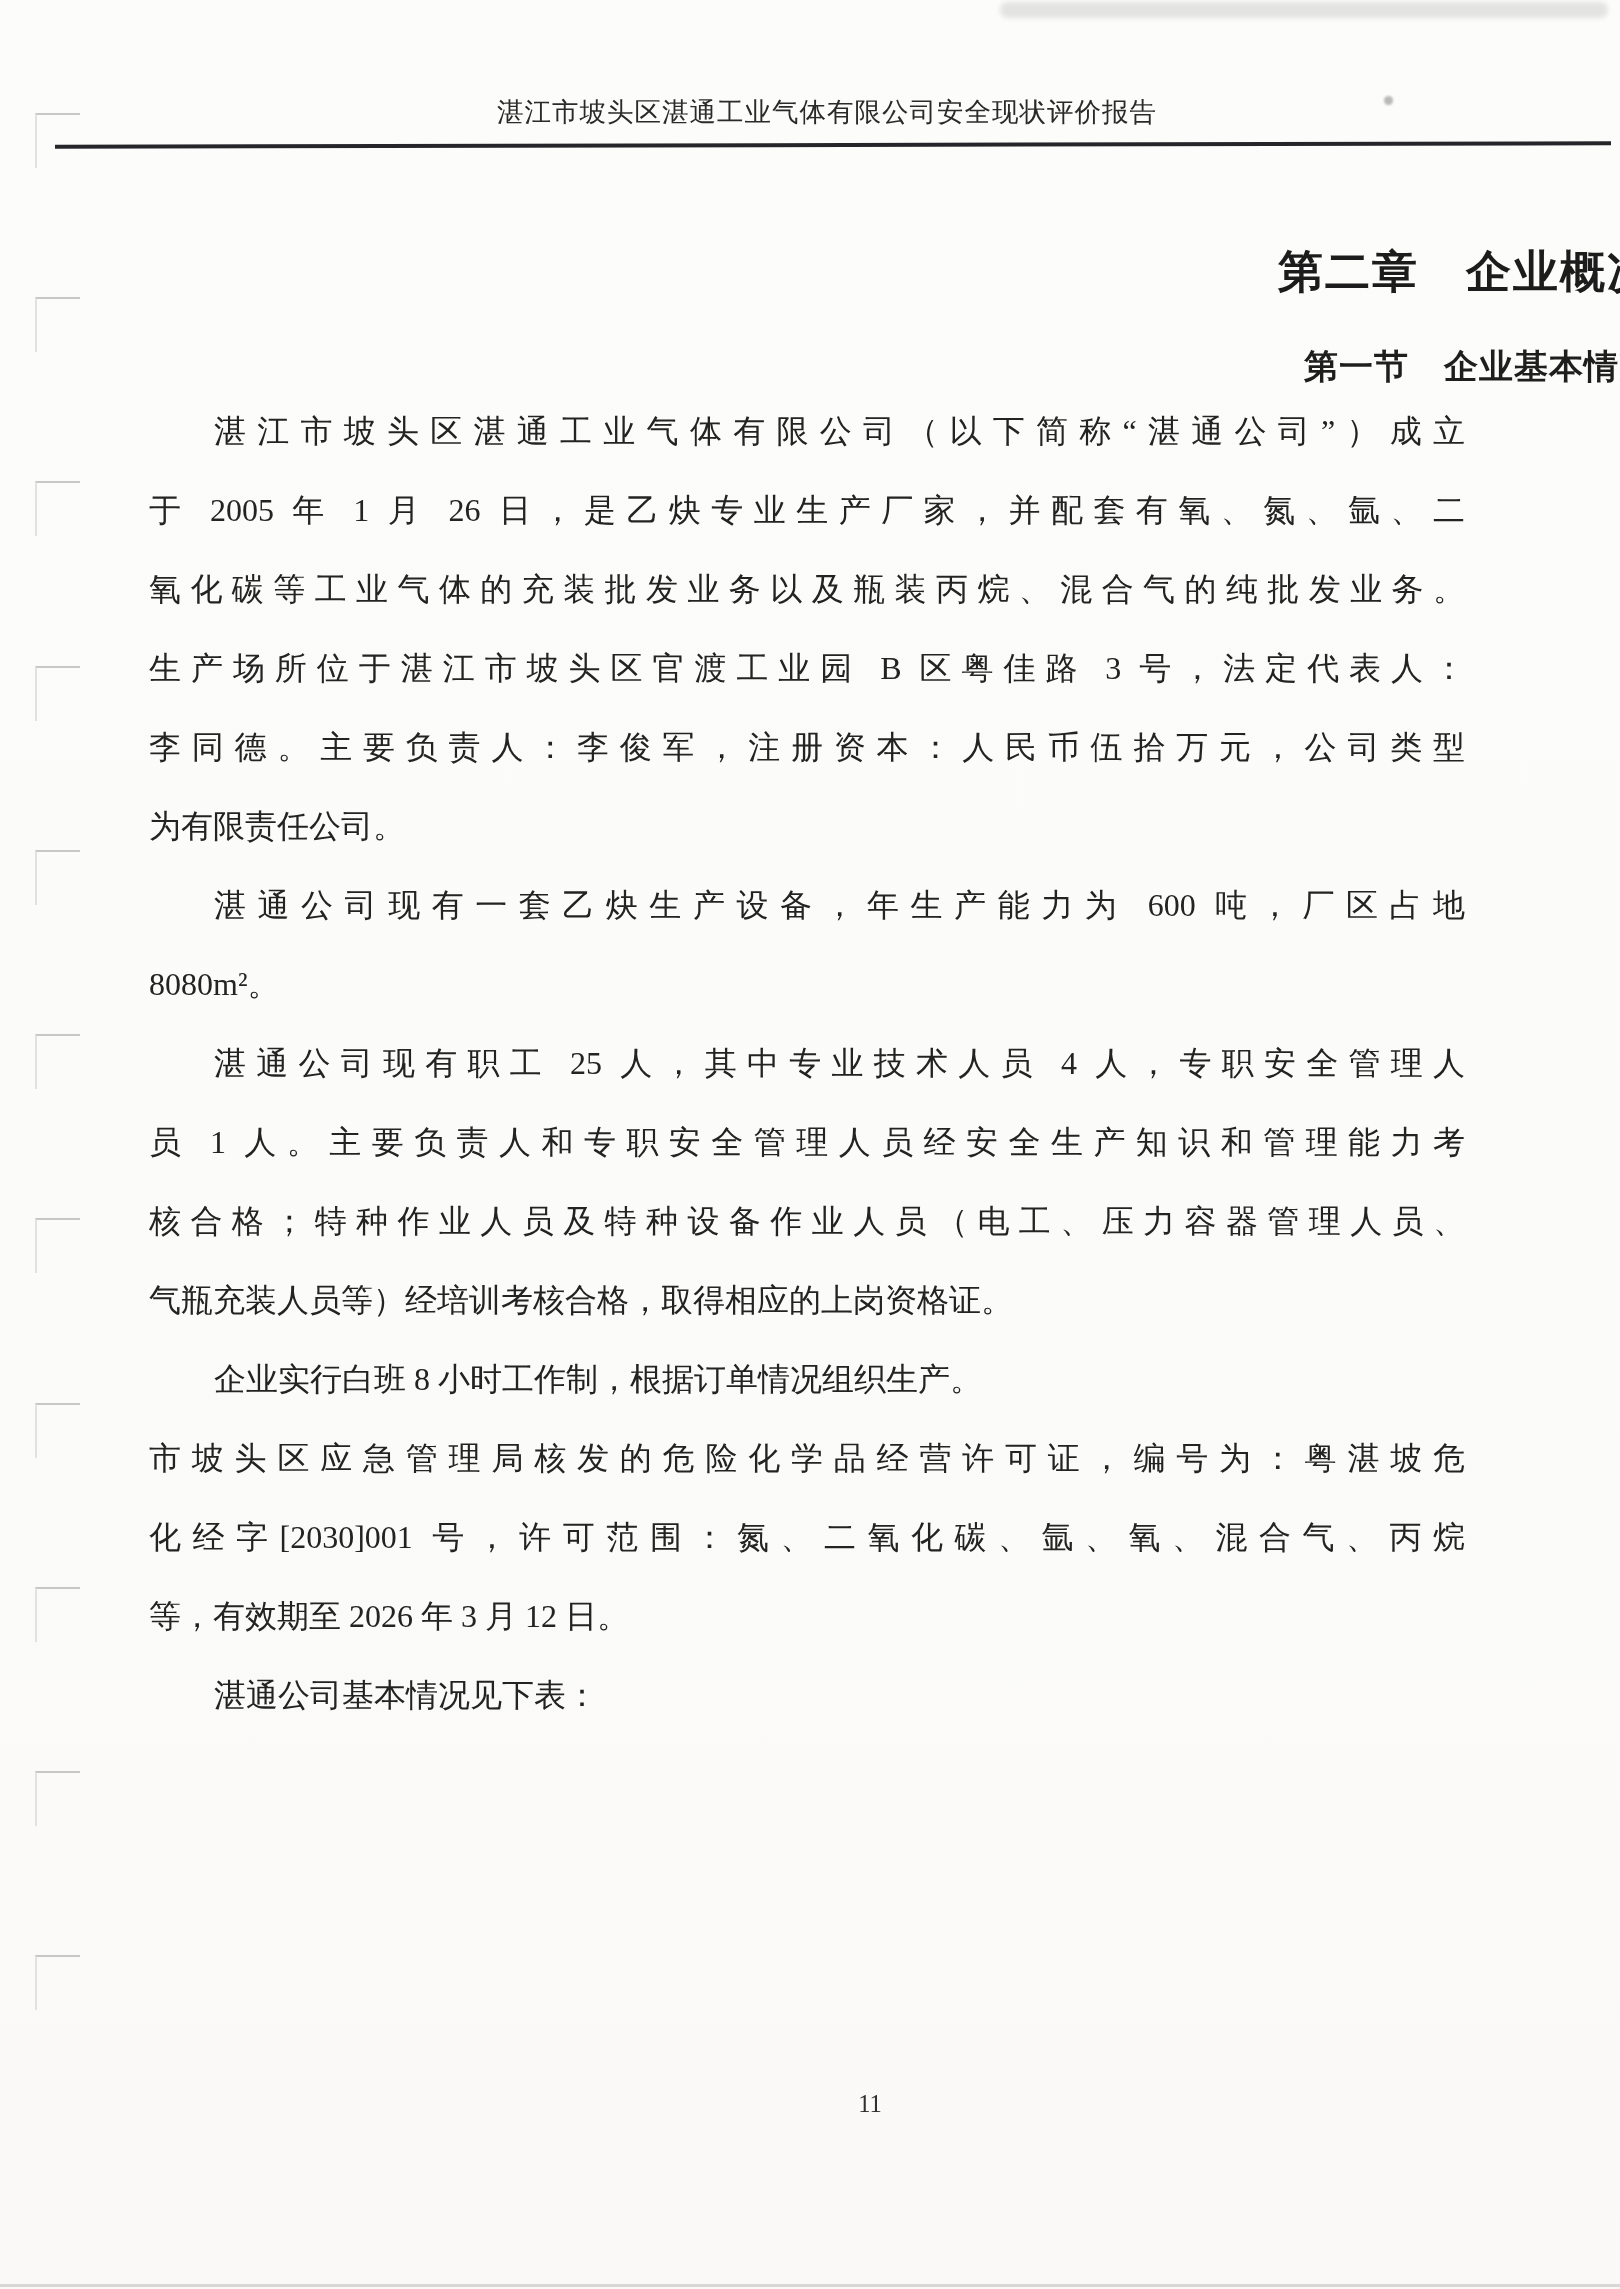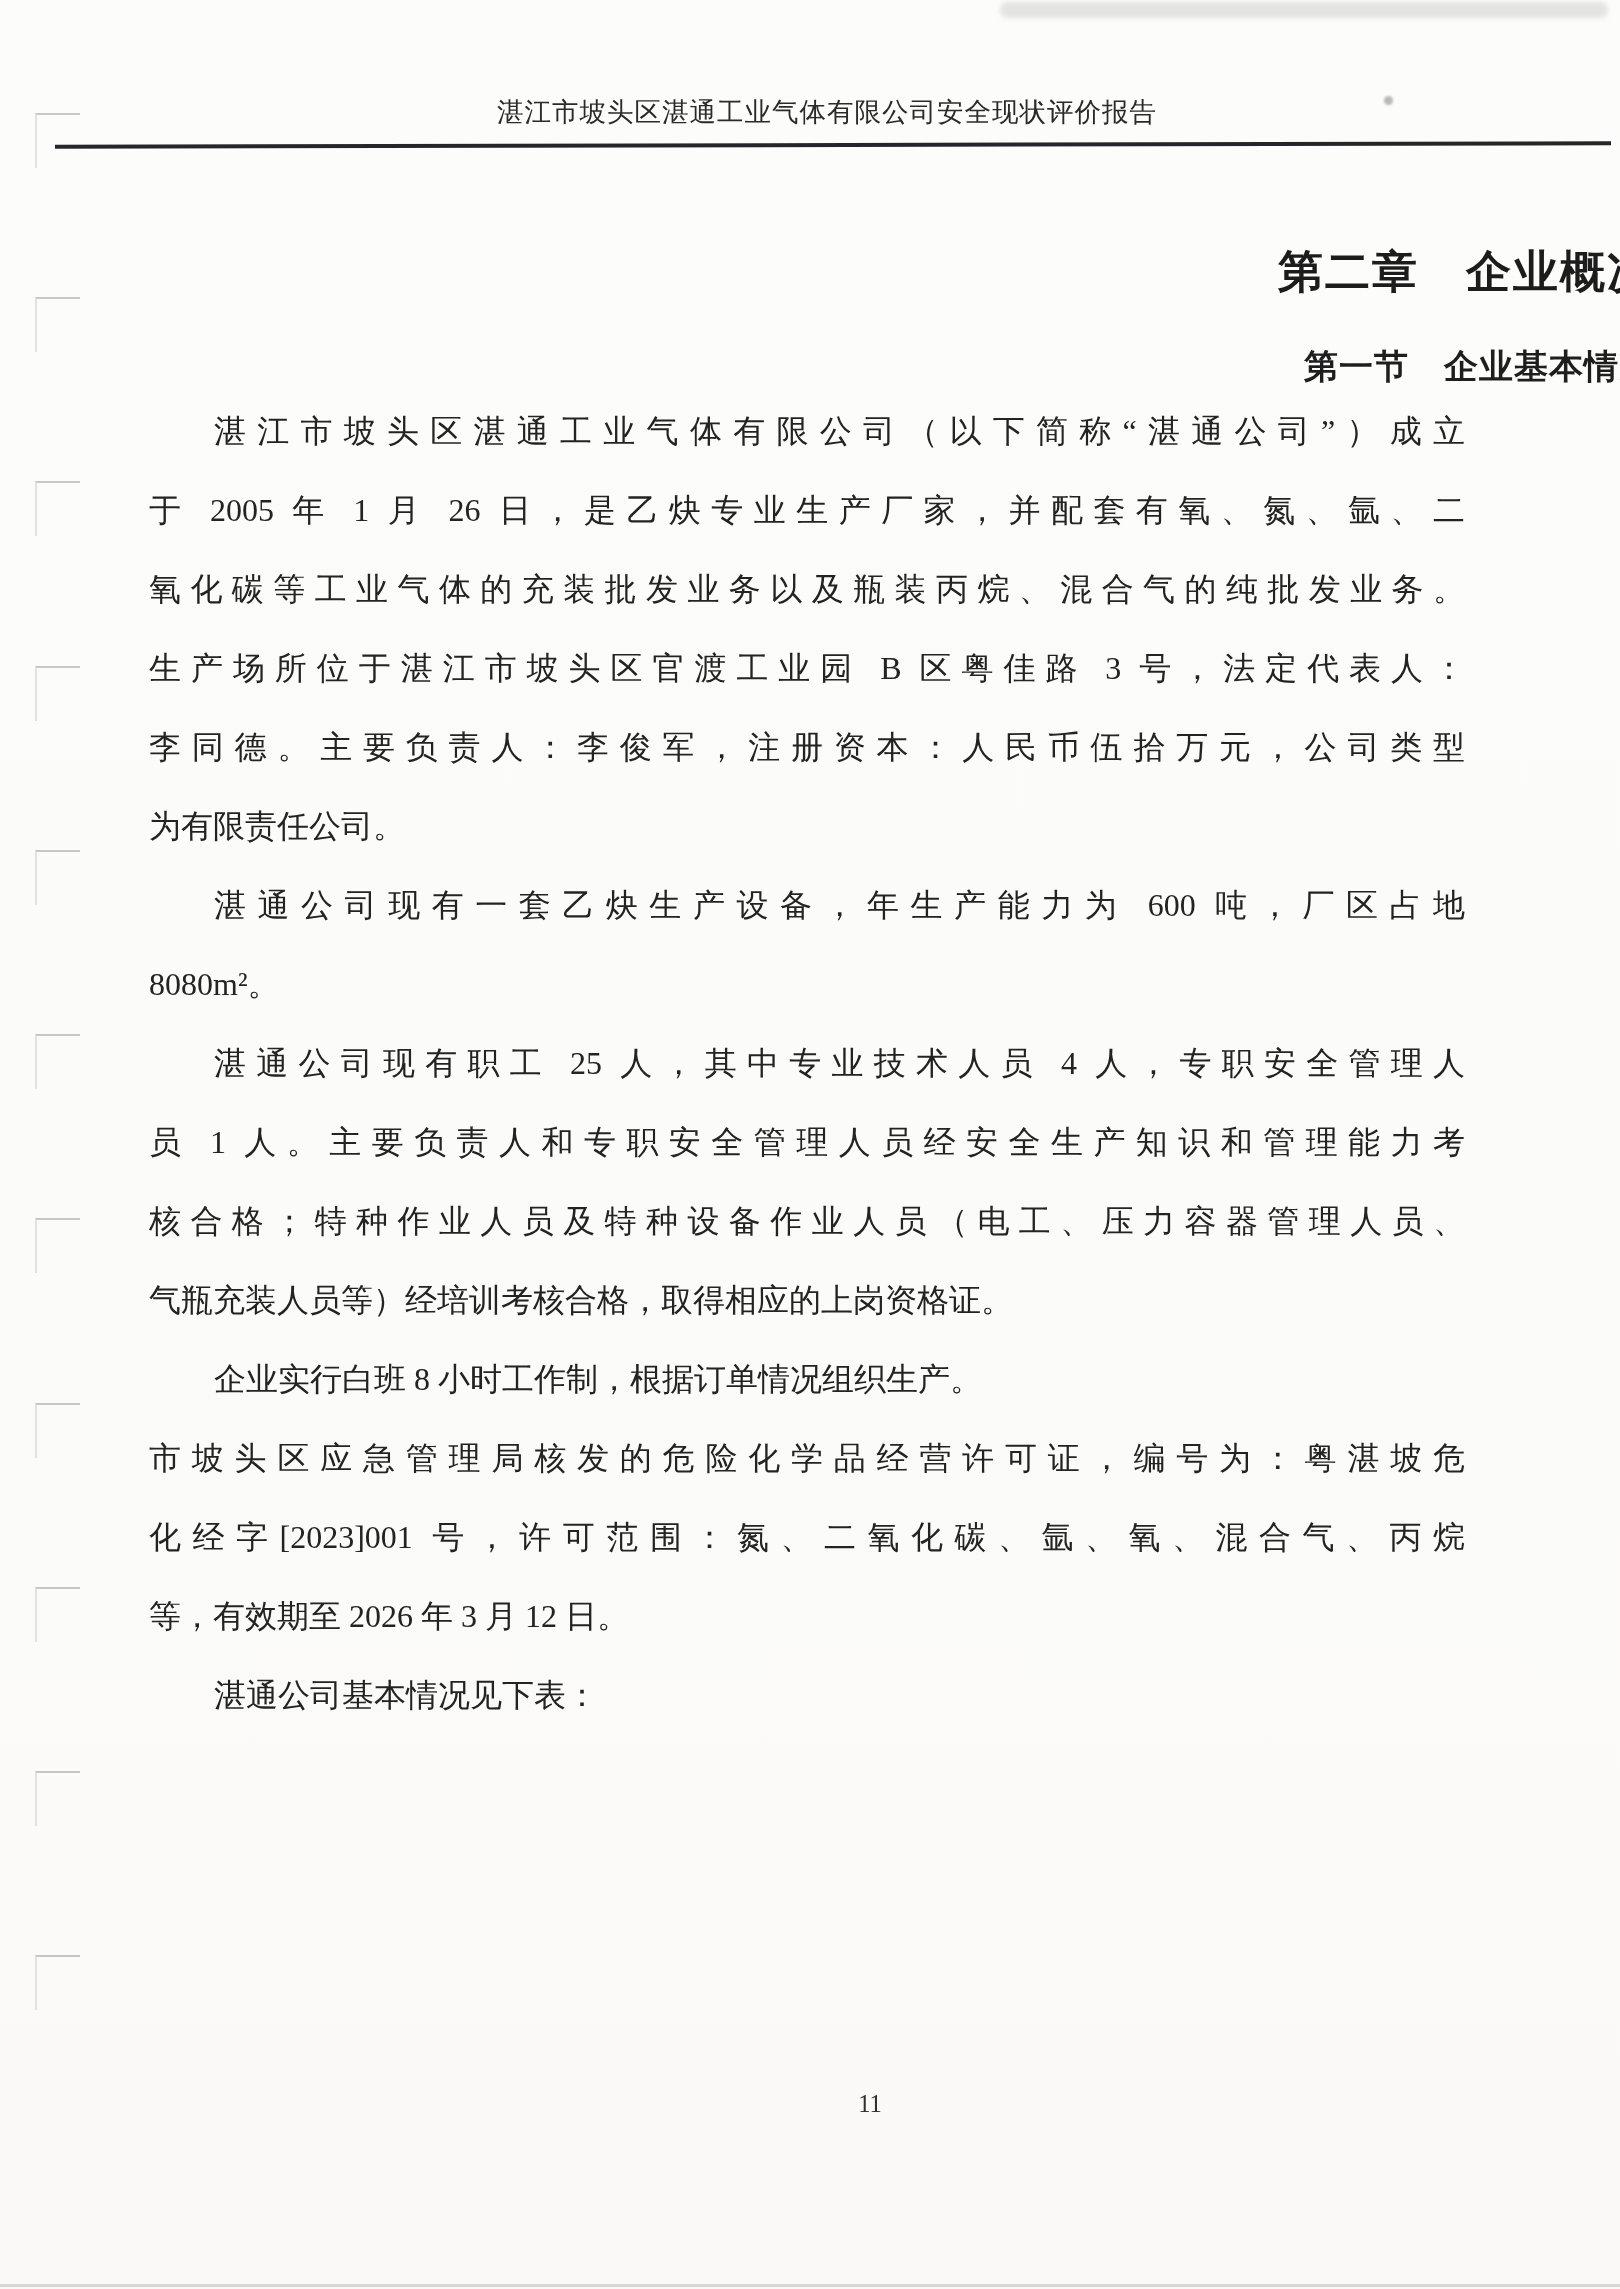--- a/index.html
+++ b/index.html
@@ -110,21 +110,21 @@
     <span class="ln fill">李同德。主要负责人：李俊军，注册资本：人民币伍拾万元，公司类型</span>
     <span class="ln">为有限责任公司。</span>
     <span class="ln ind fill">湛通公司现有一套乙炔生产设备，年生产能力为 600 吨，厂区占地</span>
     <span class="ln">8080m²。</span>
     <span class="ln ind fill">湛通公司现有职工 25 人，其中专业技术人员 4 人，专职安全管理人</span>
     <span class="ln fill">员 1 人。主要负责人和专职安全管理人员经安全生产知识和管理能力考</span>
     <span class="ln fill">核合格；特种作业人员及特种设备作业人员（电工、压力容器管理人员、</span>
     <span class="ln">气瓶充装人员等）经培训考核合格，取得相应的上岗资格证。</span>
     <span class="ln ind">企业实行白班 8 小时工作制，根据订单情况组织生产。</span>
     <span class="ln fill">市坡头区应急管理局核发的危险化学品经营许可证，编号为：粤湛坡危</span>
-    <span class="ln fill">化经字[2023]001 号，许可范围：氮、二氧化碳、氩、氧、混合气、丙烷</span>
+    <span class="ln fill">化经字[2030]001 号，许可范围：氮、二氧化碳、氩、氧、混合气、丙烷</span>
     <span class="ln">等，有效期至 2026 年 3 月 12 日。</span>
     <span class="ln ind">湛通公司基本情况见下表：</span>
   </div>
 
   <div class="page-number">11</div>
 
 </div>
 
 
 </body></html>

